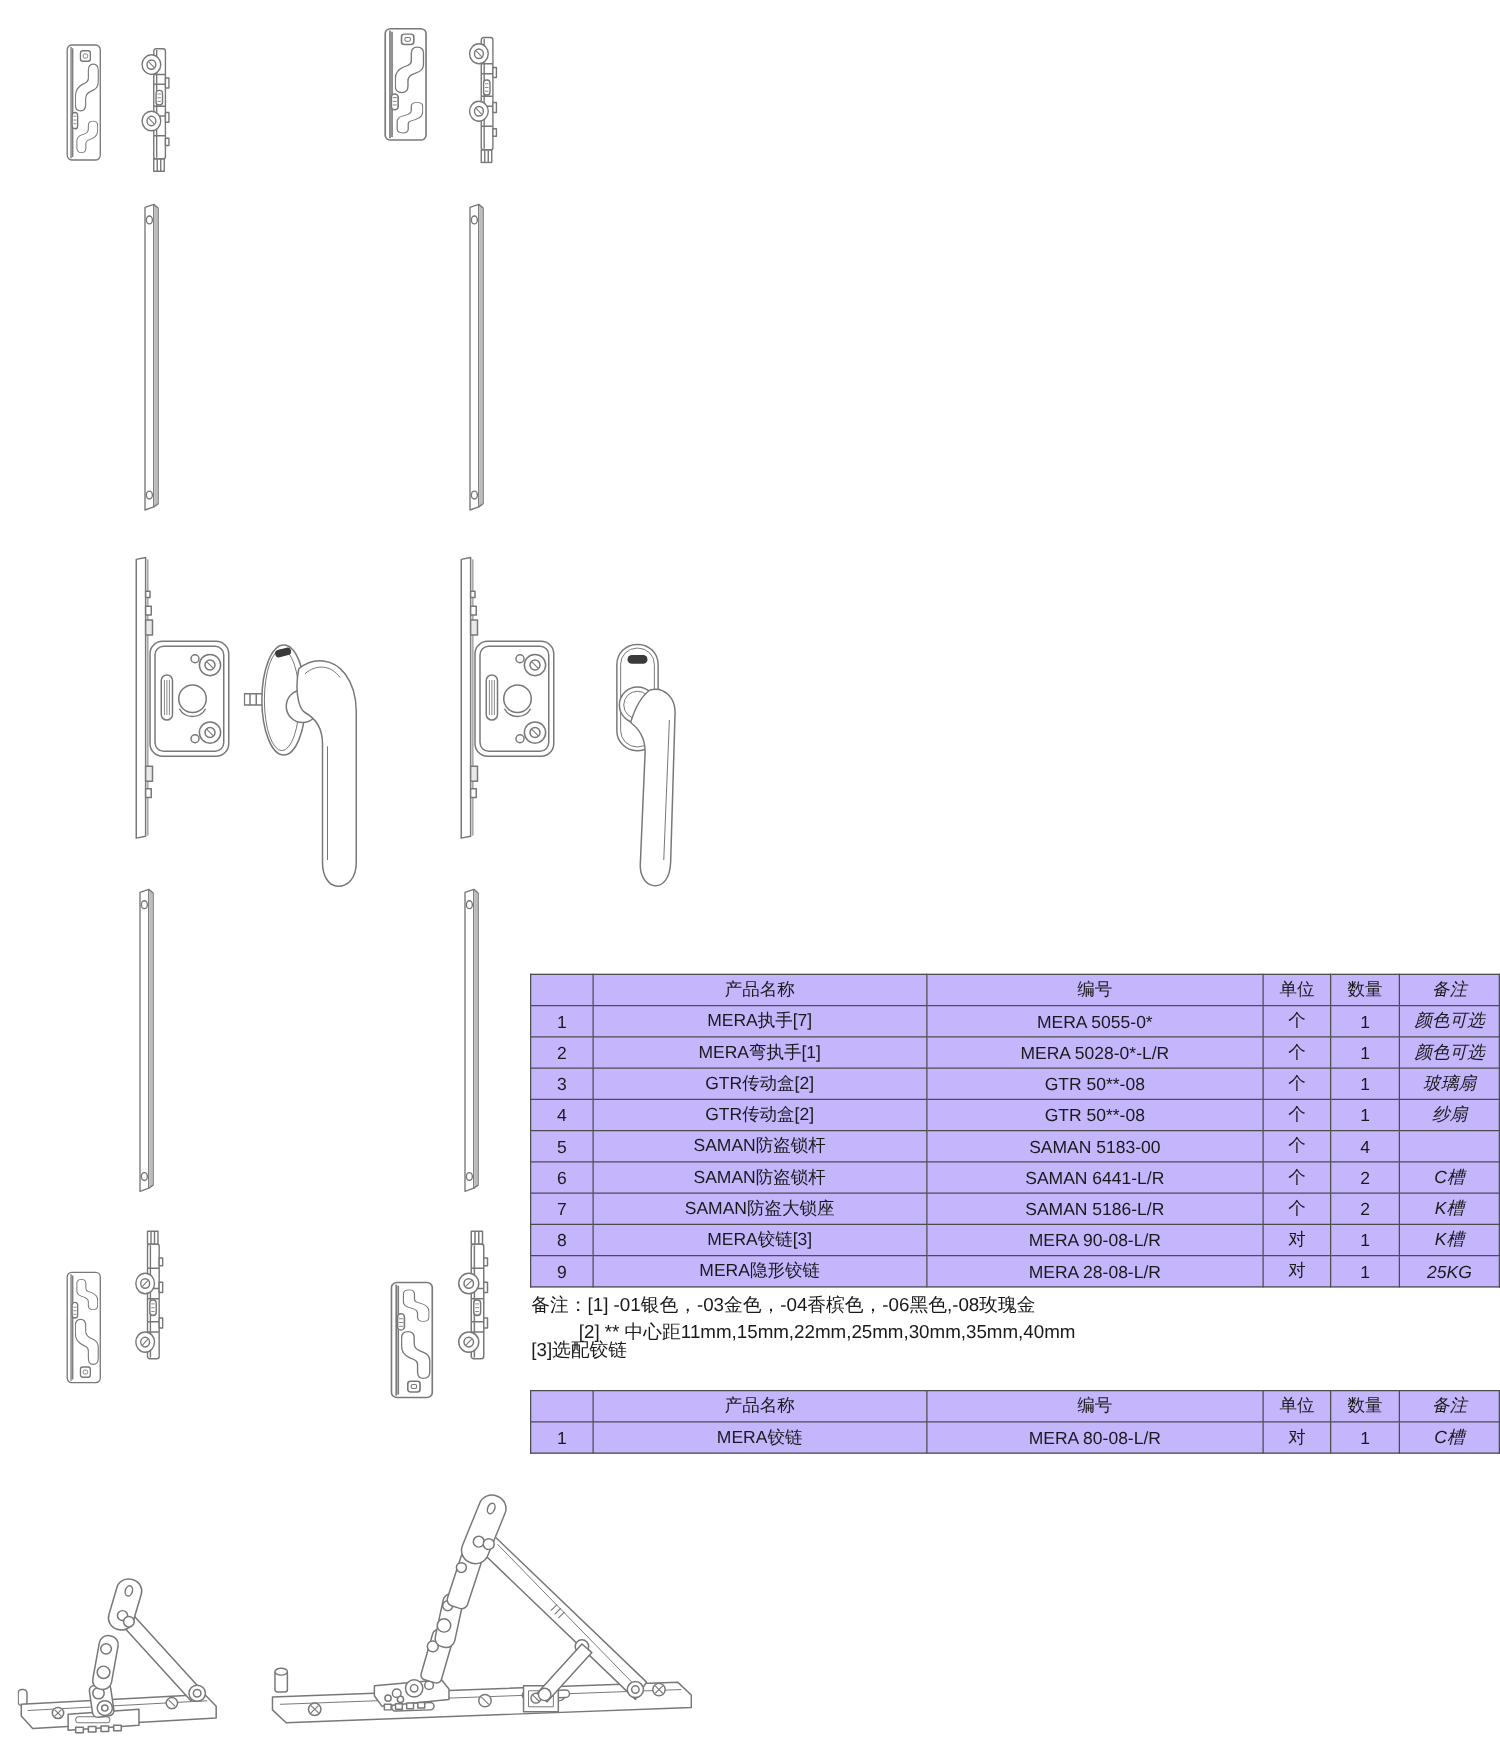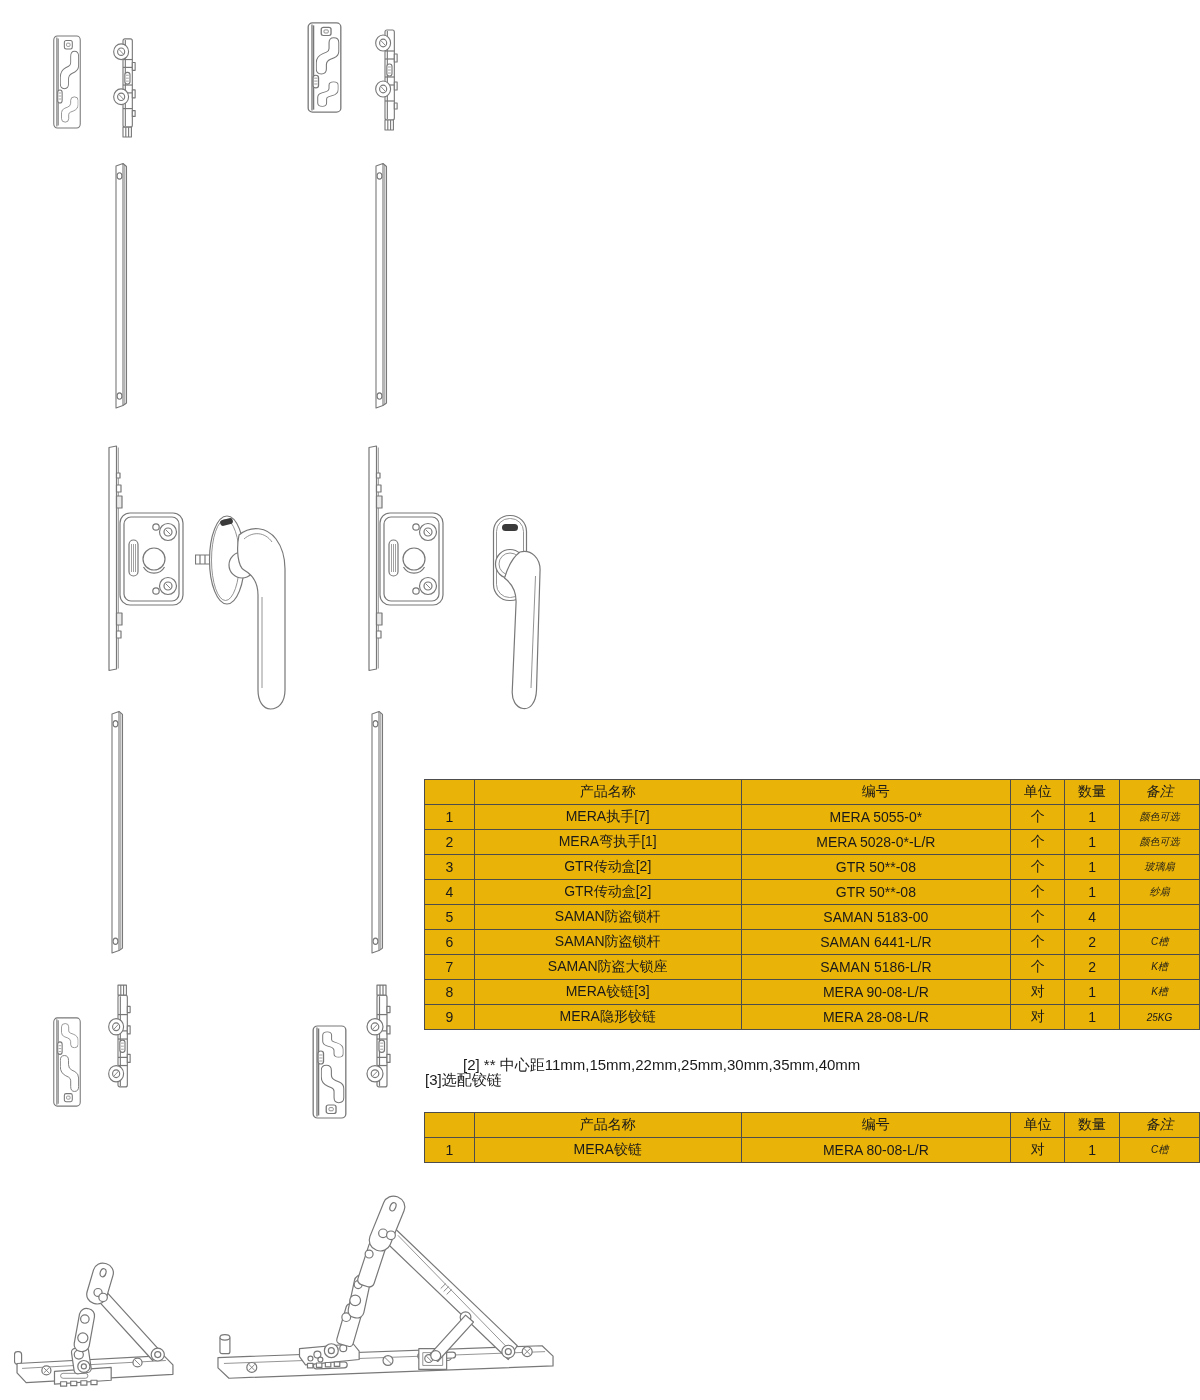--- a/index.html
+++ b/index.html
@@ -1,31 +1,31 @@
 <!DOCTYPE html>
 <html><head>
 <meta charset="utf-8">
 <style>
   html,body{margin:0;padding:0;background:#ffffff;}
   .page{position:relative;width:1200px;height:1400px;background:#ffffff;
         font-family:"Liberation Sans",sans-serif;overflow:hidden;color:#1a1a1a;}
   .draw{position:absolute;}
   .flip{transform:scaleY(-1);}
   
-  .ptable{position:absolute;border-collapse:collapse;table-layout:fixed;background:#eab308;}
+  .ptable{position:absolute;border-collapse:collapse;table-layout:fixed;background:#c4b5fd;}
   .ptable th,.ptable td{border:1px solid #4d4d4d;height:24px;padding:0;margin:0;
         text-align:center;vertical-align:middle;font-size:14px;font-weight:normal;
         color:#1a1a1a;white-space:nowrap;overflow:hidden;}
   .ptable th:nth-child(1),.ptable td:nth-child(1){width:49px;}
   .ptable th:nth-child(2),.ptable td:nth-child(2){width:266px;}
   .ptable th:nth-child(3),.ptable td:nth-child(3){width:269px;}
   .ptable th:nth-child(4),.ptable td:nth-child(4){width:53px;}
   .ptable th:nth-child(5),.ptable td:nth-child(5){width:54px;}
   .ptable th:nth-child(6),.ptable td:nth-child(6){width:79px;font-style:italic;}
-  .ptable td:nth-child(6){font-size:10px;}
+  .ptable td:nth-child(6){font-size:14px;}
   #parts-table{left:424px;top:779px;}
   #optional-table{left:424px;top:1112px;}
   .note{position:absolute;font-size:15px;color:#1a1a1a;white-space:nowrap;}
   #note1{left:425px;top:1035px;}
   #note2{left:463px;top:1056px;}
   #note3{left:425px;top:1071px;}
 </style>
 </head>
 <body>
 
@@ -363,20 +363,21 @@
           <td>9</td>
           <td>MERA隐形铰链</td>
           <td>MERA 28-08-L/R</td>
           <td>对</td>
           <td>1</td>
           <td>25KG</td>
         </tr>
       </tbody>
     </table>
 
+  <div id="note1" class="note">备注：[1] -01银色，-03金色，-04香槟色，-06黑色,-08玫瑰金</div>
   <div id="note2" class="note">[2] ** 中心距11mm,15mm,22mm,25mm,30mm,35mm,40mm</div>
   <div id="note3" class="note">[3]选配铰链</div>
 
   <table id="optional-table" class="ptable">
       <thead>
         <tr>
           <th></th>
           <th>产品名称</th>
           <th>编号</th>
           <th>单位</th>

